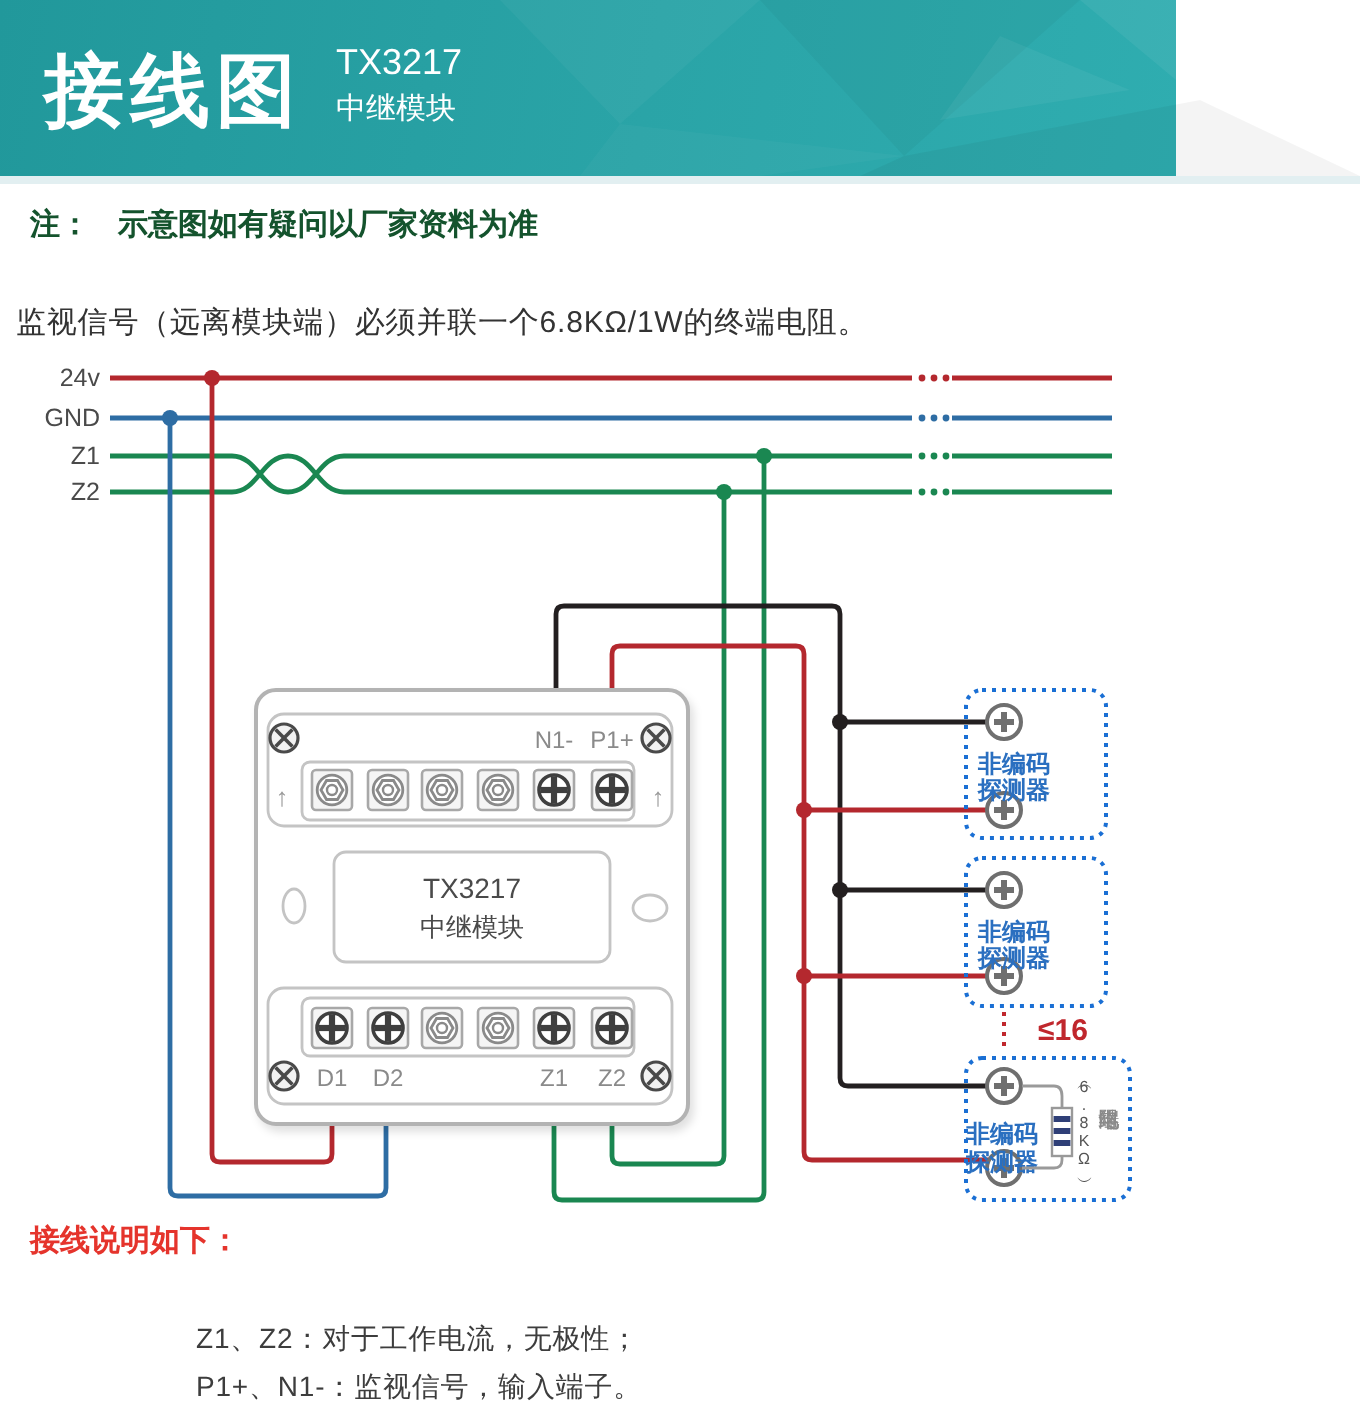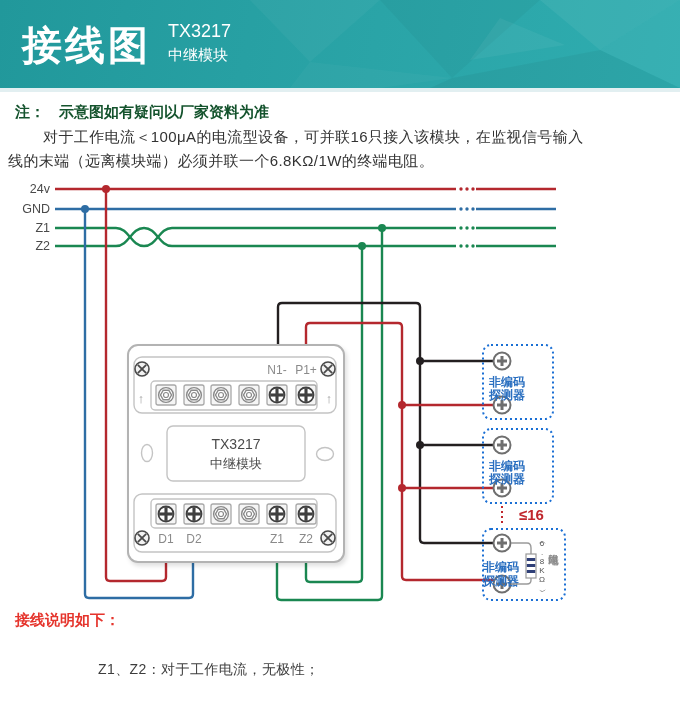--- a/index.html
+++ b/index.html
@@ -1,19 +1,19 @@
 <!DOCTYPE html>
 <html><head>
 <meta charset="utf-8">
 <style>
   html,body{margin:0;padding:0;background:#fff;font-family:"Liberation Sans",sans-serif;}
   .page{position:relative;width:680px;height:711px;background:#ffffff;overflow:hidden;}
 
   
-  .header{position:absolute;top:0;left:0;width:680px;height:88px;background:linear-gradient(100deg,#21989b 0%,#2aa4a7 55%,#2fadb0 100%);}
+  .header{position:absolute;top:0;left:0;width:588px;height:88px;background:linear-gradient(100deg,#21989b 0%,#2aa4a7 55%,#2fadb0 100%);}
   .header-bg{position:absolute;top:0;left:0;}
   .header-title{position:absolute;left:22px;top:18px;font-size:40px;font-weight:bold;color:#ffffff;letter-spacing:3px;}
   .header-sub{position:absolute;left:168px;top:21px;color:#ffffff;}
   .header-model{font-size:18px;line-height:20px;}
   .header-name{font-size:15px;line-height:18px;margin-top:5px;}
   .header-strip{position:absolute;top:88px;left:0;width:680px;height:4px;background:#e2eff1;}
 
   
   .note-line{position:absolute;top:103px;left:15px;font-size:15px;font-weight:bold;color:#14532d;}
   .note-prefix{margin-right:14px;}
@@ -68,22 +68,21 @@
     <div class="header-sub">
       <div class="header-model">TX3217</div>
       <div class="header-name">中继模块</div>
     </div>
   </div>
   <div class="header-strip"></div>
 
   <div class="note-line">
     <span class="note-prefix">注：</span><span>示意图如有疑问以厂家资料为准</span>
   </div>
-  <div class="note-body1">对于工作电流＜100μA的电流型设备，可并联16只接入该模块，在监视信号输入</div>
-  <div class="note-body2">线的末端（远离模块端）必须并联一个6.8KΩ/1W的终端电阻。</div>
+  <div class="note-body2">监视信号（远离模块端）必须并联一个6.8KΩ/1W的终端电阻。</div>
 
   <svg class="diagram" width="680" height="711" viewBox="0 0 680 711">
     <defs>
 
       <g id="t-hex">
         <rect x="-10" y="-10" width="20" height="20" rx="2" fill="#f5f5f5" stroke="#a8a8a8" stroke-width="1.3"></rect>
         <circle cx="0" cy="0" r="7.4" fill="#ffffff" stroke="#8a8a8a" stroke-width="1.4"></circle>
         <polygon points="-2.75,-4.76 2.75,-4.76 5.5,0 2.75,4.76 -2.75,4.76 -5.5,0" fill="none" stroke="#8a8a8a" stroke-width="1.4"></polygon>
         <circle cx="0" cy="0" r="2.5" fill="none" stroke="#8a8a8a" stroke-width="1.2"></circle>
       </g>
@@ -240,14 +239,15 @@
         <rect x="526.8" y="564" width="8.4" height="3" fill="#2f3f77"></rect>
         <rect x="526.8" y="570" width="8.4" height="3" fill="#2f3f77"></rect>
       </g>
       <text class="res-val vert" x="542" y="539">（6.8KΩ）</text>
       <text class="res-lbl vert" x="554" y="546">终端电阻</text>
     </g>
   </svg>
 
   <div class="legend-heading">接线说明如下：</div>
   <div class="legend-item li1">Z1、Z2：对于工作电流，无极性；</div>
+  <div class="legend-item li2">P1+、N1-：监视信号，输入端子。</div>
 
 </div>
 
 </body></html>

